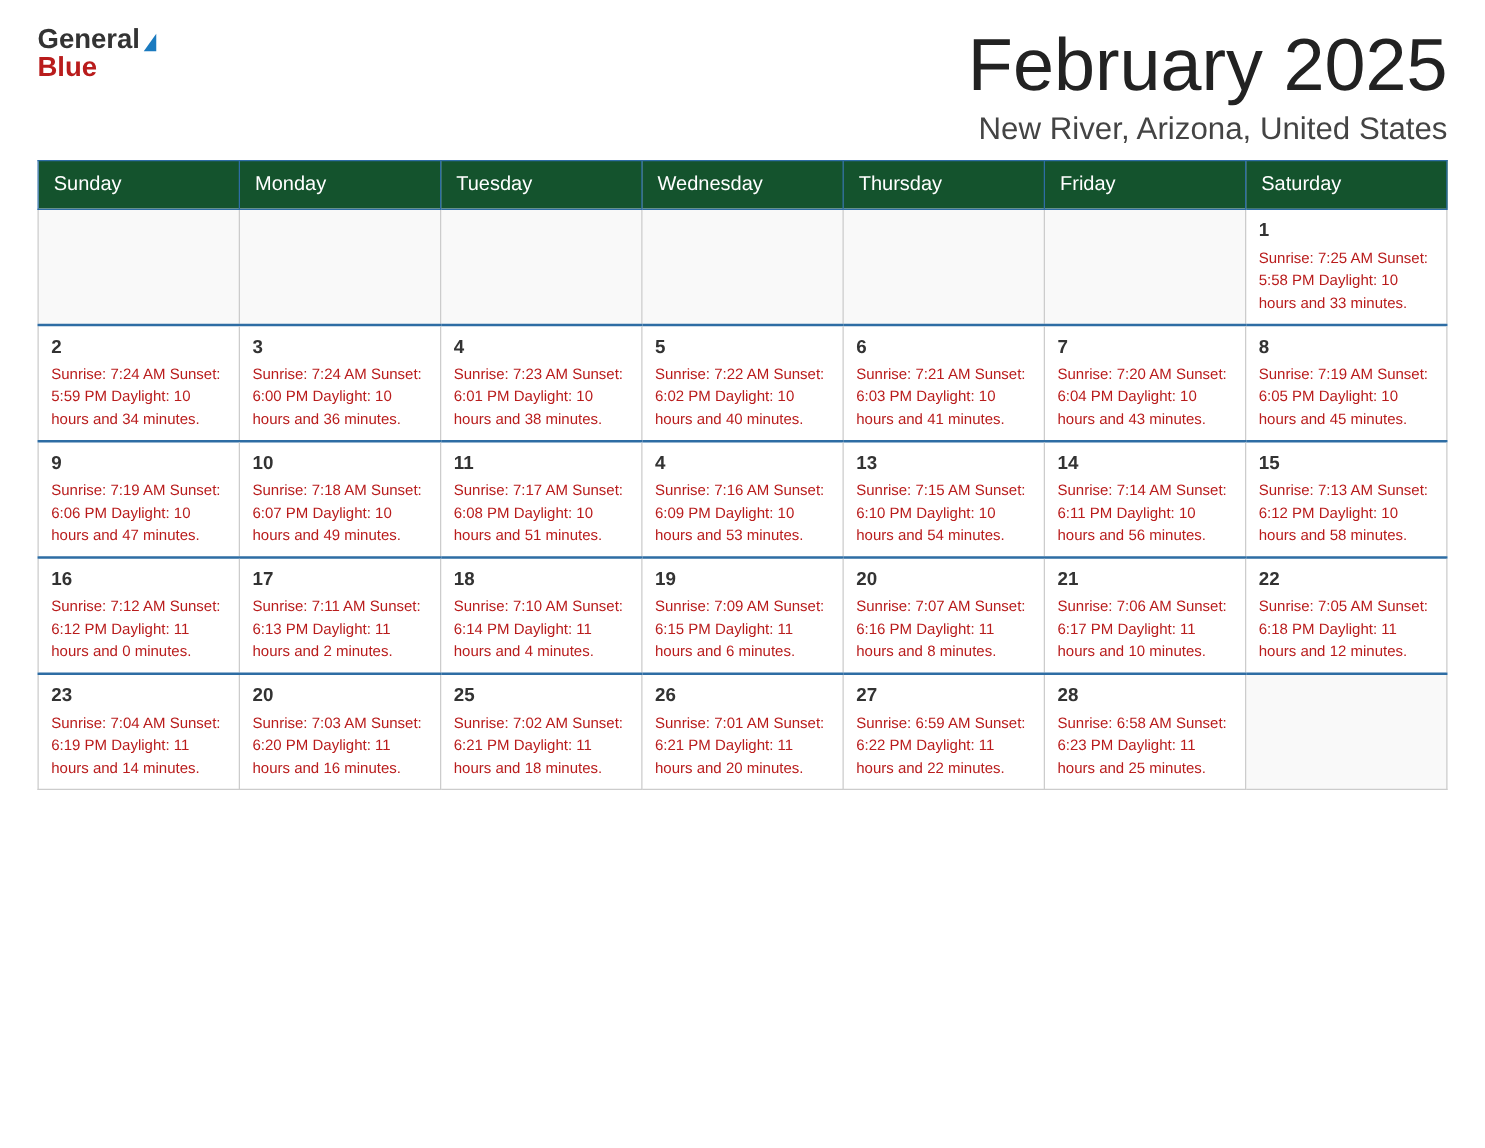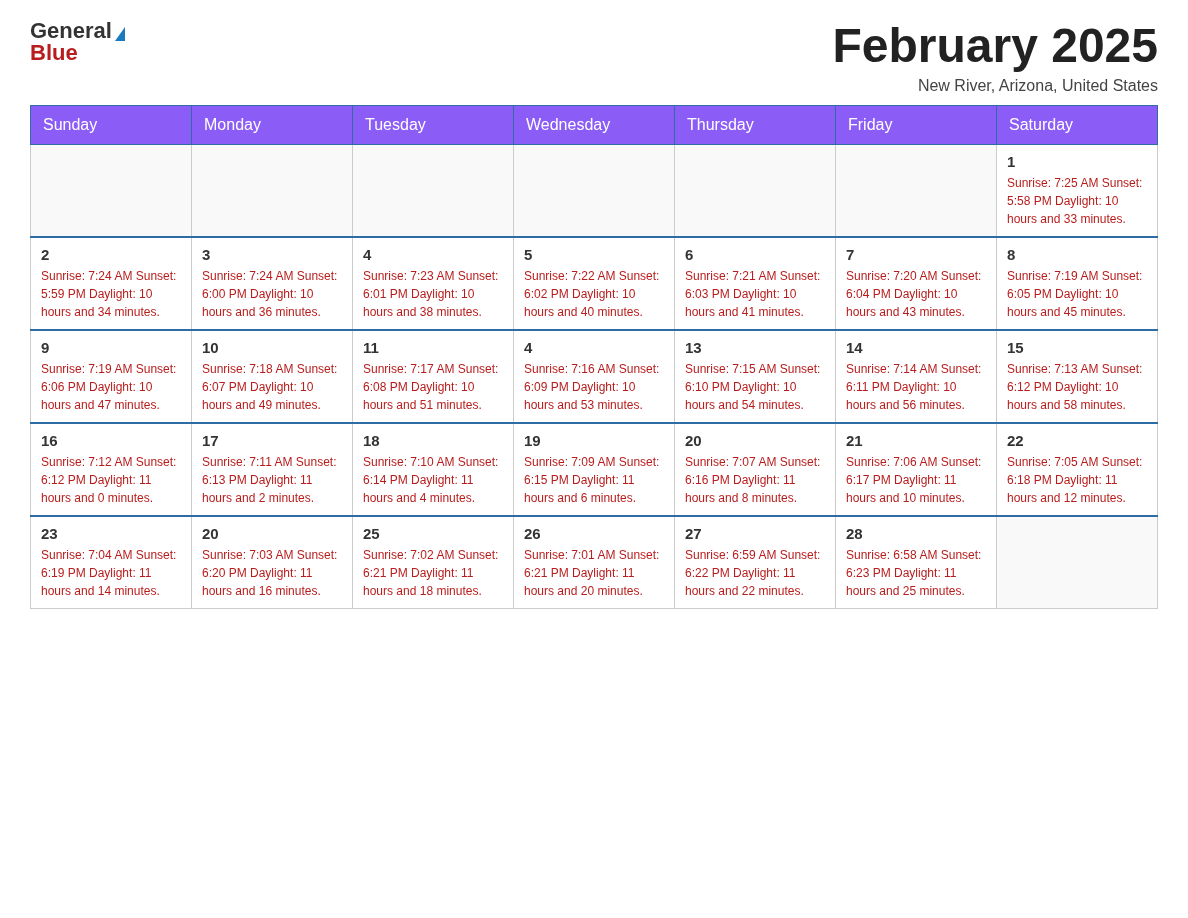--- a/index.html
+++ b/index.html
@@ -39,37 +39,37 @@
       border-left: 10px solid transparent;
       border-right: 0px solid transparent;
       border-bottom: 14px solid #1a7abf;
       margin-left: 3px;
       vertical-align: middle;
     }
     .title-section {
       text-align: right;
     }
     .month-title {
-      font-size: 48px;
-      font-weight: bold;
+      font-size: 59px;
+      font-weight: normal;
       color: #222;
       line-height: 1.1;
     }
     .subtitle {
-      font-size: 16px;
+      font-size: 25px;
       color: #444;
       margin-top: 4px;
     }
     .calendar {
       width: 100%;
       border-collapse: collapse;
       margin-top: 10px;
     }
     .calendar th {
-      background-color: #8b5cf6;
+      background-color: #14532d;
       color: #fff;
       text-align: left;
       padding: 10px 12px;
       font-size: 16px;
       font-weight: normal;
       border: 1px solid #2e6da4;
     }
     .calendar td {
       vertical-align: top;
       padding: 8px 10px;

